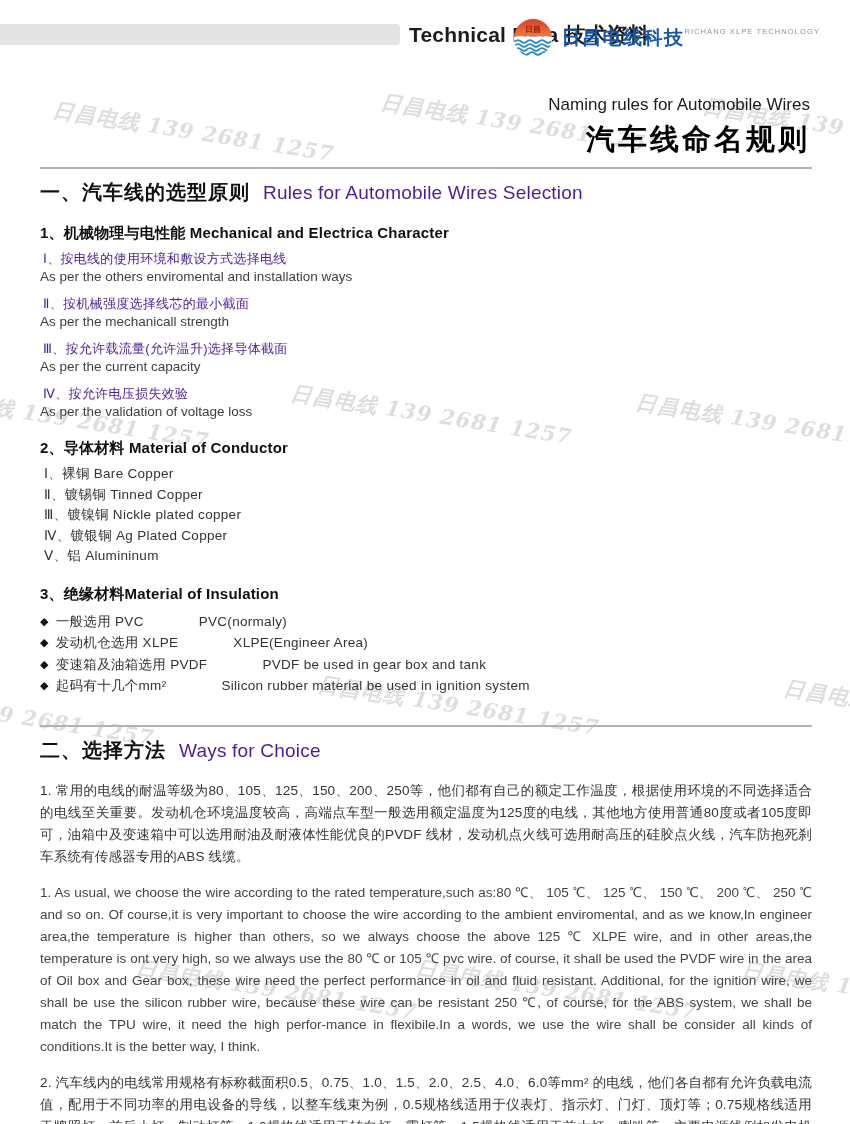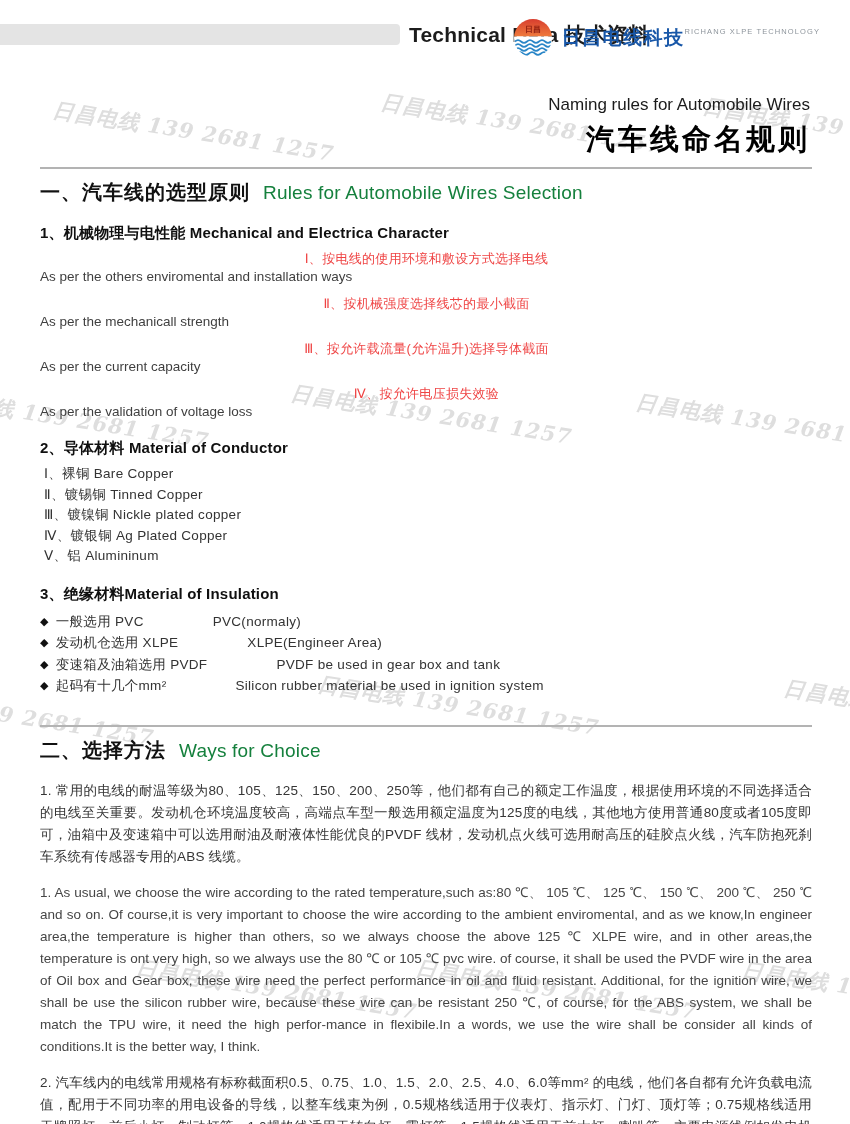--- a/index.html
+++ b/index.html
@@ -45,39 +45,39 @@
   .doc-title-en{font-size:17px;font-weight:500;color:#1b1b1b;line-height:22px;padding-left:36px;}
   .doc-title-zh{font-size:29px;font-weight:bold;color:#000;line-height:38px;letter-spacing:3px;margin-top:4px;}
 
   .divider{border-top:2px solid #b3b3b3;margin:0 38px 0 40px;}
   .div1{margin-top:9px;}
   .div2{margin-top:28px;}
 
   
   .sec-heading{margin:10px 40px 0 40px;display:flex;align-items:baseline;gap:13px;}
   .sec-heading .zh{font-size:20px;font-weight:bold;color:#111;letter-spacing:1px;}
-  .sec-heading .en{font-size:19px;color:#15803d;letter-spacing:0.2px;}
+  .sec-heading .en{font-size:19px;color:#4c1d95;letter-spacing:0.2px;}
 
   .sub-heading{margin:18px 40px 0 40px;font-size:15px;font-weight:bold;color:#101010;letter-spacing:0.2px;}
 
   
   .pair-list{margin:7px 40px 0 40px;}
   .pair{margin-bottom:9px;}
-  .pair .zh{font-size:13px;color:#ef4444;line-height:18px;padding-left:3px;letter-spacing:0.3px;text-align:center;}
+  .pair .zh{font-size:13px;color:#4c1d95;line-height:18px;padding-left:3px;letter-spacing:0.3px;}
   .pair .en{font-size:13.5px;color:#3f3f3f;line-height:18px;}
 
   
   .line-list{margin:6px 40px 0 44px;}
   .line-list .li{font-size:13.5px;color:#333;line-height:20.5px;letter-spacing:0.3px;}
 
   
   .diamond-list{margin:7px 40px 0 40px;}
   .diamond-list .li{font-size:13.5px;color:#333;line-height:20.5px;letter-spacing:0.3px;}
   .diamond-list .bullet{font-size:11px;color:#111;margin-right:7px;vertical-align:1px;}
-  .diamond-list .en{margin-left:34px;padding-left:35px;}
+  .diamond-list .en{margin-left:20px;padding-left:35px;}
 
   
   .paras{margin:16px 38px 0 40px;}
   .para{text-align:justify;}
   .para.zh{font-size:13.5px;color:#353535;line-height:22px;letter-spacing:0.2px;margin-bottom:14px;}
   .para.en{font-size:13.5px;color:#454545;line-height:22px;margin-bottom:14px;}
 </style>
 </head>
 <body>
 

